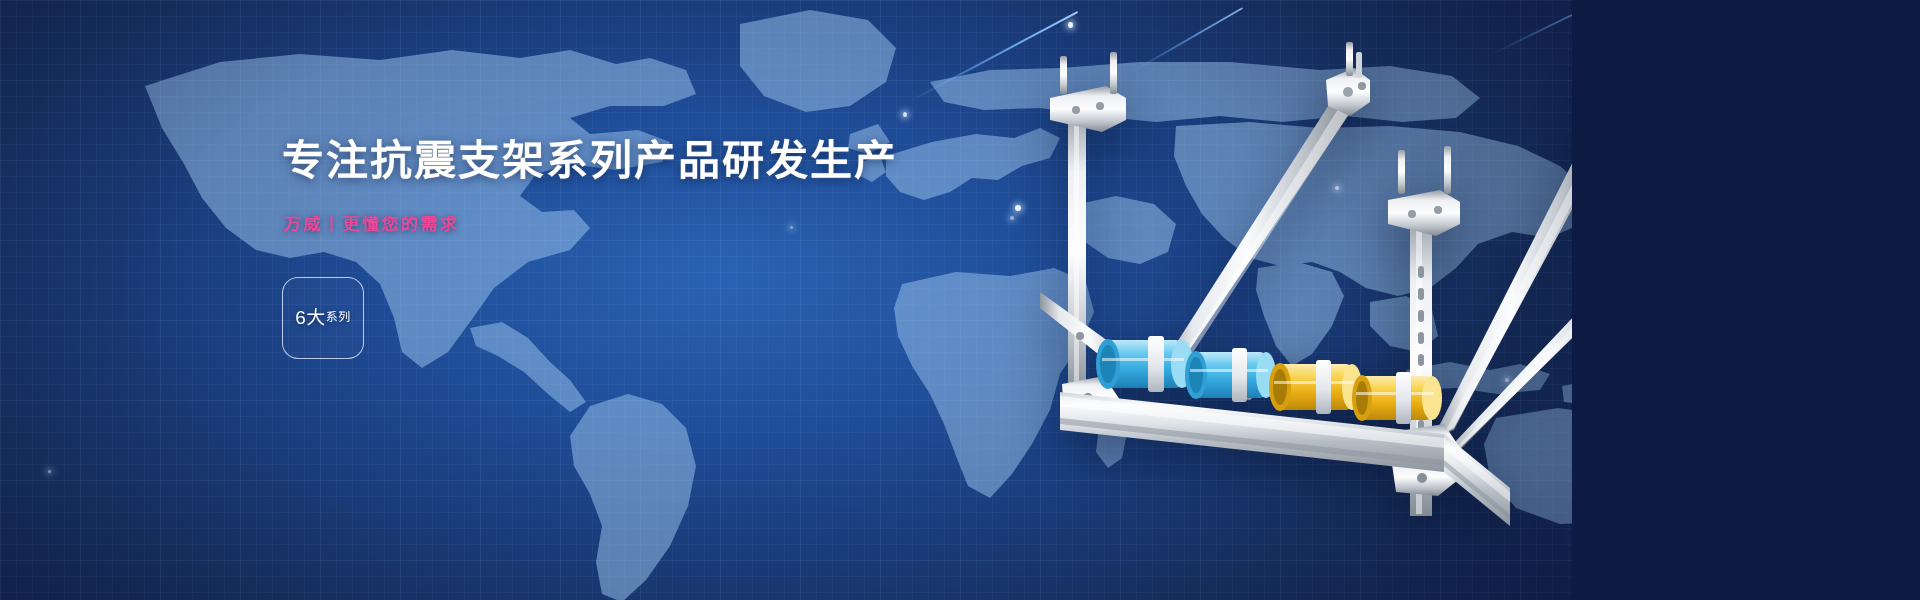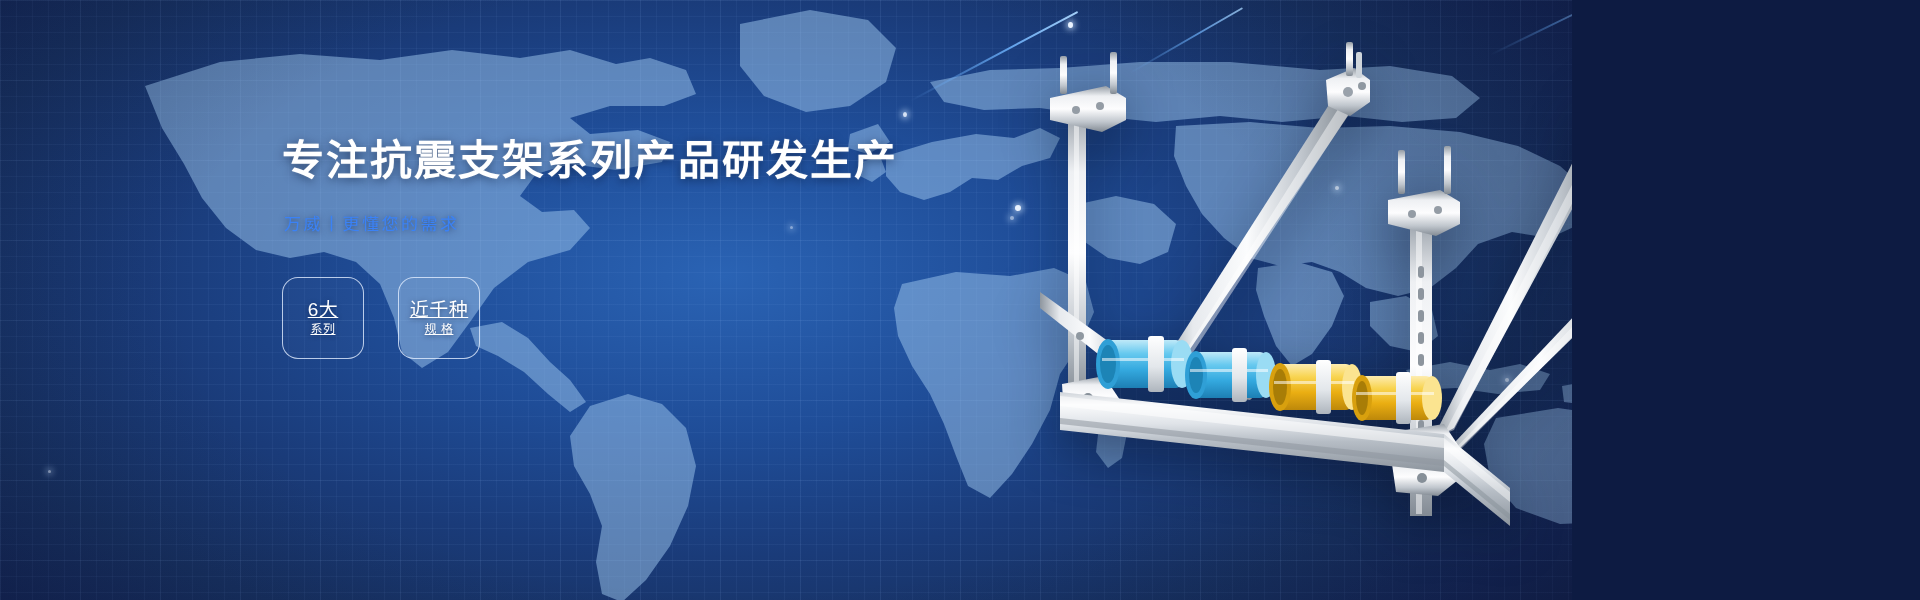--- a/index.html
+++ b/index.html
@@ -77,47 +77,46 @@
     font-weight:700;
     letter-spacing:2px;
     color:#ffffff;
     line-height:1;
     white-space:nowrap;
     text-shadow:0 2px 10px rgba(4,16,48,.55), 0 0 2px rgba(255,255,255,.25);
   }
   .subline{
     margin:34px 0 0 2px;
     font-size:17px;
-    font-weight:400;
+    font-weight:700;
     letter-spacing:2.5px;
-    color:#3b82f6;
+    color:#ec4899;
     line-height:1;
     white-space:nowrap;
     text-shadow:0 1px 6px rgba(4,16,48,.5);
   }
 
   
   .badges{
     margin-top:44px;
     display:flex;
     gap:34px;
   }
   .badge{
     width:82px;
     height:82px;
     border:1px solid rgba(226,238,255,.80);
     border-radius:16px;
     display:flex;
-    flex-direction:column;
+    flex-direction:row;
     align-items:center;
     justify-content:center;
     color:#ffffff;
     background:rgba(255,255,255,.02);
     text-shadow:0 1px 5px rgba(4,16,48,.5);
-    text-decoration:underline;
   }
   .badge .l1{ font-size:19px; line-height:1.28; letter-spacing:.5px; white-space:nowrap; }
   .badge .l2{ font-size:12px; line-height:1.28; letter-spacing:.5px; white-space:nowrap; }
 
   
   .product{
     position:absolute;
     left:1040px; top:40px;
     width:860px; height:520px;
     z-index:5;
@@ -388,20 +387,16 @@
 
   <div class="copy">
     <h1 class="headline">专注抗震支架系列产品研发生产</h1>
     <p class="subline">万威丨更懂您的需求</p>
 
     <div class="badges">
       <div class="badge">
         <span class="l1">6大</span>
         <span class="l2">系列</span>
       </div>
-      <div class="badge">
-        <span class="l1">近千种</span>
-        <span class="l2">规 格</span>
-      </div>
     </div>
   </div>
 
 </div>
 
 </body></html>

